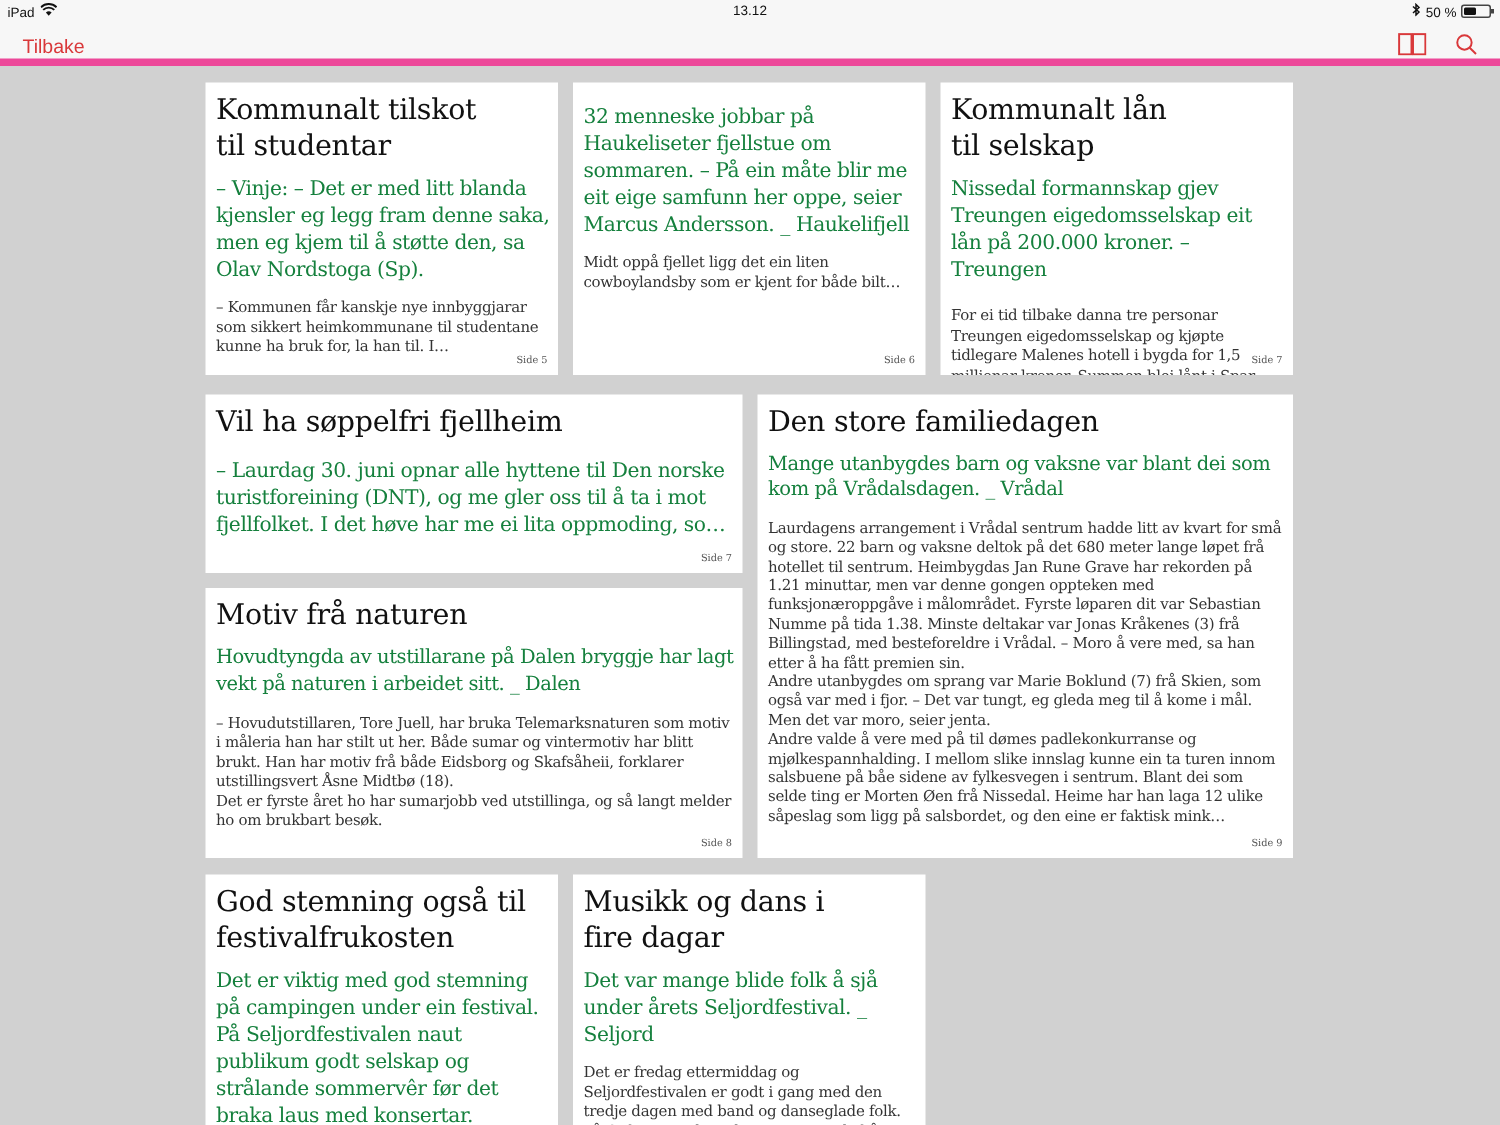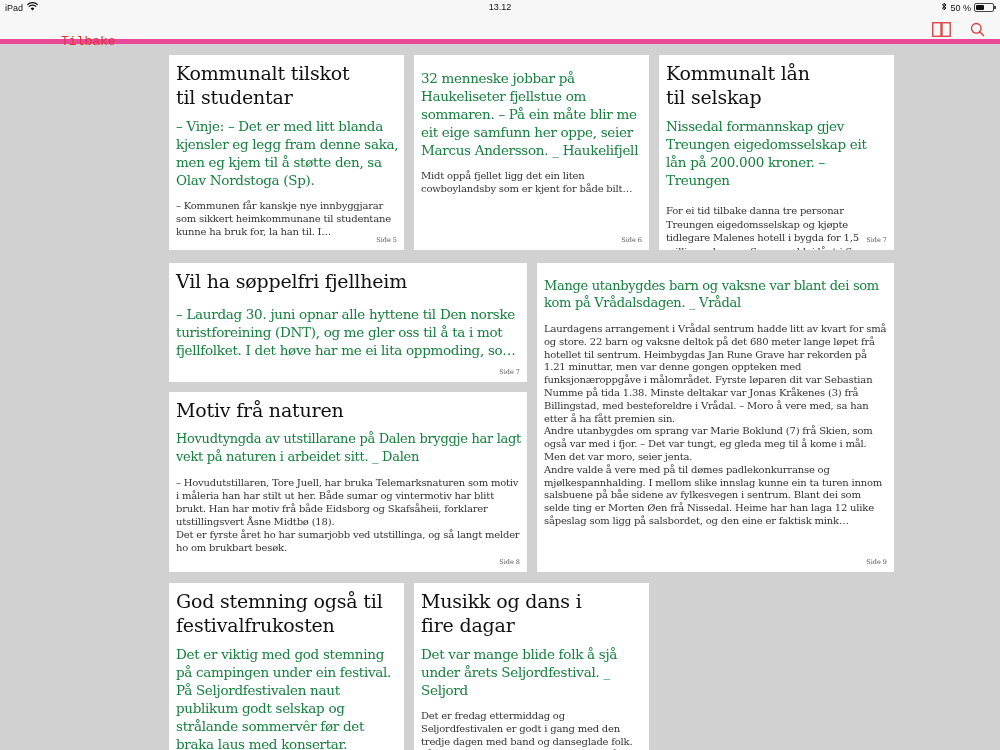--- a/index.html
+++ b/index.html
@@ -9,27 +9,27 @@
   .topbar { position: absolute; left: 0; top: 0; width: 1000px; height: 44px; background: #f7f7f7; border-bottom: 5px solid #ec4899; }
   .status { position: absolute; top: 0; left: 0; width: 1000px; height: 14px; font-family: "Liberation Sans", sans-serif; font-size: 9px; color: #111; }
   .status .left { position: absolute; left: 5px; top: 2px; display: flex; align-items: center; gap: 4px; }
   .status .center { position: absolute; left: 0; width: 1000px; text-align: center; top: 2px; font-size: 9px; }
   .status .right { position: absolute; right: 6px; top: 2px; display: flex; align-items: center; gap: 3px; }
   .battery { width: 20px; height: 9px; border: 1px solid #444; border-radius: 2px; position: relative; }
   .battery .fill { position: absolute; left: 1px; top: 1px; bottom: 1px; background: #111; border-radius: 1px; }
   .battery::after { content: ""; position: absolute; right: -3px; top: 2px; width: 2px; height: 3px; background: #444; }
 
   .navbar { position: absolute; top: 14px; left: 0; width: 1000px; height: 30px; }
-  .back { position: absolute; left: 15px; top: 20px; font-family: Liberation Mono, monospace; font-size: 13px; color: #d9383a; cursor: pointer; margin-left: 46px; }
+  .back { position: absolute; left: 15px; top: 9px; font-family: Liberation Sans, sans-serif; font-size: 13px; color: #d9383a; cursor: pointer; }
   .navtitle { position: absolute; left: 0; width: 1000px; text-align: center; top: 9px; font-family: "Liberation Sans", sans-serif; font-size: 13px; color: #111; font-weight: 500; }
   .nav-icon { position: absolute; top: 8px; width: 20px; height: 16px; cursor: pointer; }
   .icon-columns { left: 932px; }
   .icon-search { left: 970px; }
 
-  .card { position: absolute; background: #fff; padding: 6px 5px 0 7px; overflow: hidden; cursor: pointer; color: #222; margin-left: 32px; }
+  .card { position: absolute; background: #fff; padding: 6px 5px 0 7px; overflow: hidden; cursor: pointer; color: #222; }
   .card h2 { font-family: "DejaVu Serif", serif; font-weight: normal; font-size: 19px; line-height: 24px; color: #111; letter-spacing: -0.2px; }
   .card .lead { font-size: 13.5px; line-height: 18px; margin-top: 8px; color: #15803d; letter-spacing: -0.3px; }
   .card .body { font-size: 10px; line-height: 13px; margin-top: 10px; color: #333; letter-spacing: -0.2px; white-space: pre-line; }
   .card .page { position: absolute; right: 7px; bottom: 6px; font-size: 6.5px; color: #555; }
 
   #c1 { left: 137px; top: 55px; width: 235px; height: 195px; }
   #c2 { left: 382px; top: 55px; width: 235px; height: 195px; }
   #c3 { left: 627px; top: 55px; width: 235px; height: 195px; }
   #c4 { left: 137px; top: 263px; width: 358px; height: 119px; }
   #c5 { left: 137px; top: 392px; width: 358px; height: 180px; }
@@ -115,20 +115,21 @@
     <span class="page">Side 7</span>
   </div>
   <div class="card" id="c5">
     <h2>Motiv frå naturen</h2>
     <p class="lead">Hovudtyngda av utstillarane på Dalen bryggje har lagt vekt på naturen i arbeidet sitt. _ Dalen</p>
     <p class="body">– Hovudutstillaren, Tore Juell, har bruka Telemarksnaturen som motiv i måleria han har stilt ut her. Både sumar og vintermotiv har blitt brukt. Han har motiv frå både Eidsborg og Skafsåheii, forklarer utstillingsvert Åsne Midtbø (18).
 Det er fyrste året ho har sumarjobb ved utstillinga, og så langt melder ho om brukbart besøk.</p>
     <span class="page">Side 8</span>
   </div>
   <div class="card" id="c6">
+    <h2>Den store familiedagen</h2>
     <p class="lead">Mange utanbygdes barn og vaksne var blant dei som kom på Vrådalsdagen. _ Vrådal</p>
     <p class="body">Laurdagens arrangement i Vrådal sentrum hadde litt av kvart for små og store. 22 barn og vaksne deltok på det 680 meter lange løpet frå hotellet til sentrum. Heimbygdas Jan Rune Grave har rekorden på 1.21 minuttar, men var denne gongen oppteken med funksjonæroppgåve i målområdet. Fyrste løparen dit var Sebastian Numme på tida 1.38. Minste deltakar var Jonas Kråkenes (3) frå Billingstad, med besteforeldre i Vrådal. – Moro å vere med, sa han etter å ha fått premien sin.
 Andre utanbygdes om sprang var Marie Boklund (7) frå Skien, som også var med i fjor. – Det var tungt, eg gleda meg til å kome i mål. Men det var moro, seier jenta.
 Andre valde å vere med på til dømes padlekonkurranse og mjølkespannhalding. I mellom slike innslag kunne ein ta turen innom salsbuene på båe sidene av fylkesvegen i sentrum. Blant dei som selde ting er Morten Øen frå Nissedal. Heime har han laga 12 ulike såpeslag som ligg på salsbordet, og den eine er faktisk mink…</p>
     <span class="page">Side 9</span>
   </div>
   <div class="card" id="c7">
     <h2>God stemning også til festivalfrukosten</h2>
     <p class="lead">Det er viktig med god stemning på campingen under ein festival. På Seljordfestivalen naut publikum godt selskap og strålande sommervêr før det braka laus med konsertar. _ Seljord</p>
   </div>

